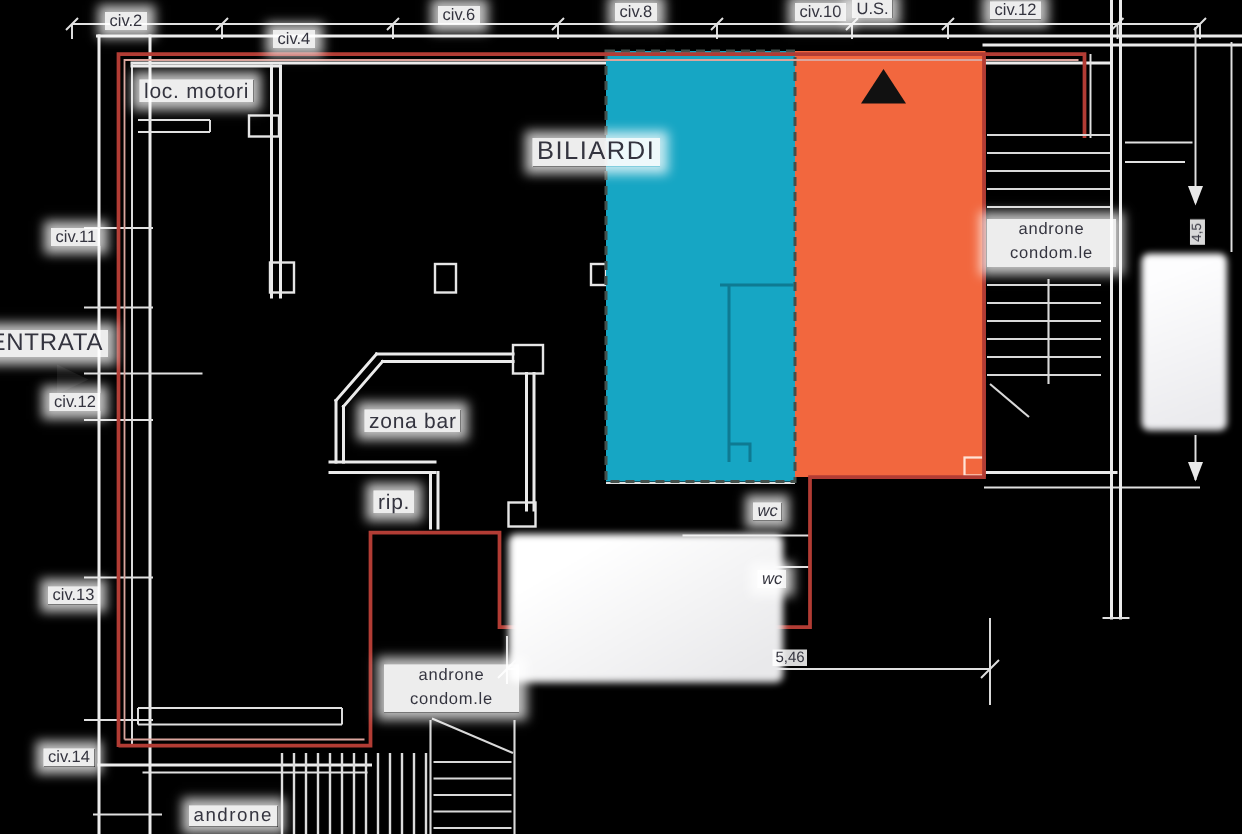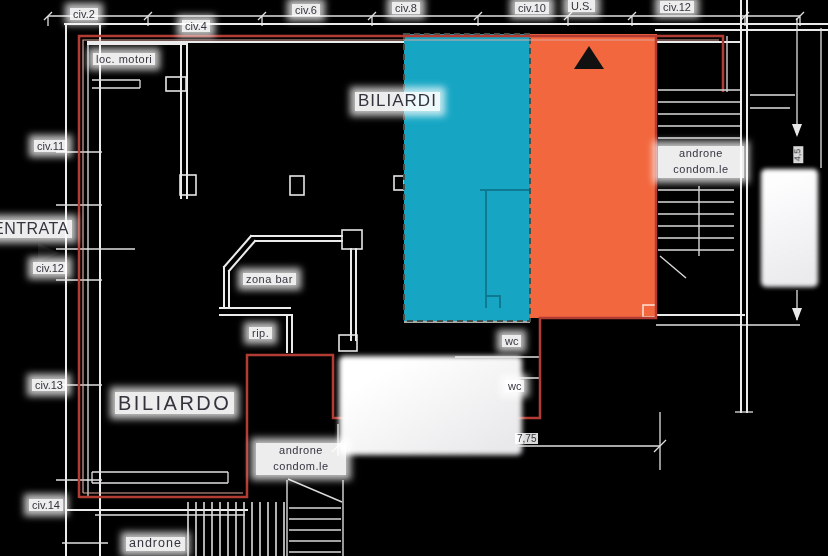--- a/index.html
+++ b/index.html
@@ -19,24 +19,24 @@
   #blob-main{left:339px;top:356px;width:183px;height:99px;
     background:linear-gradient(150deg,#ffffff 20%,#e9e9eb 90%);filter:blur(2.5px);}
   #blob-right{left:761px;top:169px;width:57px;height:118px;
     background:linear-gradient(160deg,#fdfdfe 15%,#ebebee 90%);filter:blur(2px);}
   .lbl{
     position:absolute;color:#34343f;background:rgba(255,255,255,.93);
     padding:0 3px;line-height:1.1;white-space:nowrap;
     box-shadow:0 0 7px 5px rgba(255,255,255,.75);filter:blur(.25px);
   }
   .civ{font-size:11px;}
-  .room{font-size:11px;letter-spacing:.5px;}
+  .room{font-size:14px;letter-spacing:.5px;}
   .big{font-size:17px;letter-spacing:1px;}
   .huge{font-size:20px;letter-spacing:2.5px;}
-  .small{font-size:11px;}
+  .small{font-size:11px;font-style:italic;}
   .dim{font-size:10px;box-shadow:none;background:rgba(255,255,255,.85);padding:0 2px;}
   .two-line{text-align:center;line-height:1.45;font-size:11px;letter-spacing:.5px;}
   .rot{transform:rotate(-90deg);transform-origin:center;font-size:9px;}
 </style>
 </head>
 <body>
 
 <div id="stage">
 
   <svg id="plan-svg" width="828" height="556" viewBox="0 0 828 556">
@@ -158,45 +158,44 @@
 
     <polygon points="38,243 59,253 38,263" fill="#111"></polygon>
   </svg>
 
   <div class="blob" id="blob-main"></div>
   <div class="blob" id="blob-right"></div>
 
   <div class="lbl civ" style="left:70px;top:8px">civ.2</div>
   <div class="lbl civ" style="left:182px;top:20px">civ.4</div>
   <div class="lbl civ" style="left:292px;top:4px">civ.6</div>
-  <div class="lbl civ" style="left:392px;top:2px">civ.8</div>
-  <div class="lbl civ" style="left:515px;top:2px">civ.10</div>
+  <div class="lbl civ" style="left:410px;top:2px">civ.8</div>
+  <div class="lbl civ" style="left:530px;top:2px">civ.10</div>
   <div class="lbl civ" style="left:568px;top:0px">U.S.</div>
   <div class="lbl civ" style="left:660px;top:1px">civ.12</div>
 
-  <div class="lbl civ" style="left:34px;top:140px">civ.11</div>
+  <div class="lbl civ" style="left:34px;top:152px">civ.11</div>
   <div class="lbl" style="left:-10px;top:220px;font-size:16px;letter-spacing:.5px">ENTRATA</div>
   <div class="lbl civ" style="left:33px;top:262px">civ.12</div>
-  <div class="lbl civ" style="left:32px;top:379px">civ.13</div>
+  <div class="lbl civ" style="left:32px;top:391px">civ.13</div>
   <div class="lbl civ" style="left:29px;top:499px">civ.14</div>
 
   <div class="lbl room" style="left:93px;top:53px">loc. motori</div>
   <div class="lbl big" style="left:355px;top:92px">BILIARDI</div>
   <div class="lbl room" style="left:243px;top:273px">zona bar</div>
   <div class="lbl room" style="left:249px;top:327px">rip.</div>
-  <div class="lbl huge" style="left:115px;top:392px">BILIARDO</div>
   <div class="lbl small" style="left:502px;top:335px">wc</div>
   <div class="lbl small" style="left:505px;top:380px">wc</div>
 
   <div class="lbl two-line" style="left:658px;top:146px;width:80px">
     <span>androne</span><br>
     <span>condom.le</span>
   </div>
   <div class="lbl two-line" style="left:256px;top:443px;width:84px">
     <span>androne</span><br>
     <span>condom.le</span>
   </div>
   <div class="lbl" style="left:126px;top:537px;font-size:12.5px;letter-spacing:1px">androne</div>
 
-  <div class="lbl dim" style="left:515px;top:433px">7,75</div>
+  <div class="lbl dim" style="left:515px;top:433px">5,46</div>
   <div class="lbl dim rot" style="left:790px;top:150px">4,5</div>
 
 </div>
 
 </body></html>

